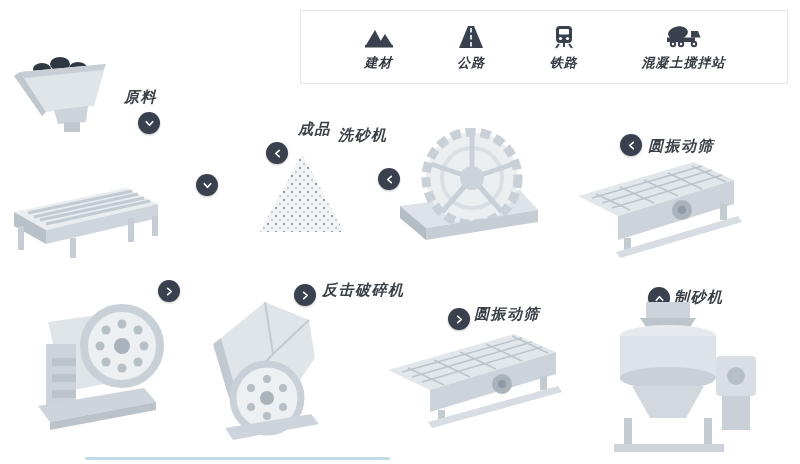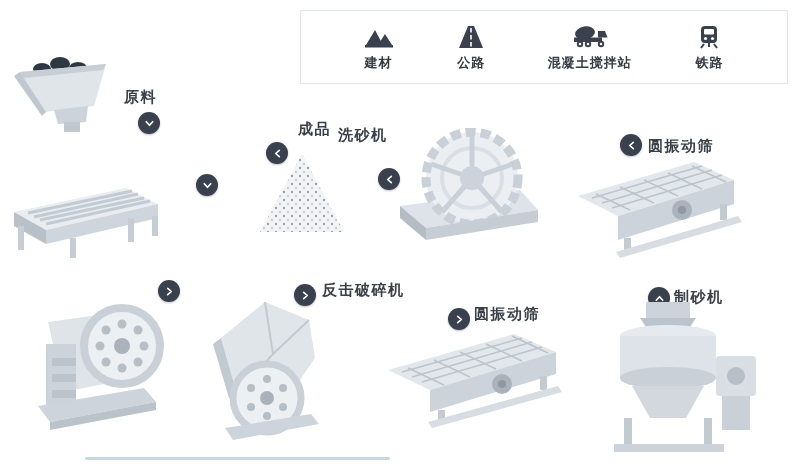--- a/index.html
+++ b/index.html
@@ -1,18 +1,18 @@
 <!DOCTYPE html>
 <html><head>
 <meta charset="utf-8">
 <style>
   html,body { margin:0; padding:0; background:#ffffff; }
   .stage {
     position:relative; width:800px; height:464px; background:#ffffff;
-    overflow:hidden; font-family:"Liberation Sans","DejaVu Sans",sans-serif;
+    overflow:hidden; font-family:"Liberation Sans","DejaVu Sans",sans-serif;font-style:italic;
   }
   
   .legend {
     position:absolute; left:300px; top:10px; width:488px; height:74px;
     border:1px solid #e4e6e8; background:#ffffff; box-sizing:border-box;
     display:flex; align-items:center; justify-content:space-evenly;
   }
   .legend-item { display:flex; flex-direction:column; align-items:center; gap:5px; }
   .legend-item .licon { height:26px; display:flex; align-items:flex-end; }
   .legend-item .ltext { font-size:13px; color:#333a42; font-weight:600; letter-spacing:1px; }
@@ -61,47 +61,47 @@
           <polygon points="12,1 18,1 27,23 3,23" fill="#39414e"></polygon>
           <rect x="14.2" y="3" width="1.6" height="4.5" fill="#fff"></rect>
           <rect x="14.2" y="10" width="1.6" height="4.5" fill="#fff"></rect>
           <rect x="14.2" y="17" width="1.6" height="4.5" fill="#fff"></rect>
         </svg>
       </span>
       <span class="ltext">公路</span>
     </div>
     <div class="legend-item">
       <span class="licon">
+        <svg width="32" height="24" viewBox="0 0 32 24">
+          <rect x="8" y="1" width="16" height="17" rx="4" fill="#39414e"></rect>
+          <rect x="11" y="4" width="10" height="5.5" rx="1" fill="#fff"></rect>
+          <circle cx="12.5" cy="13.5" r="1.6" fill="#fff"></circle>
+          <circle cx="19.5" cy="13.5" r="1.6" fill="#fff"></circle>
+          <line x1="11" y1="19" x2="8" y2="23" stroke="#39414e" stroke-width="2"></line>
+          <line x1="21" y1="19" x2="24" y2="23" stroke="#39414e" stroke-width="2"></line>
+          <line x1="16" y1="18" x2="16" y2="22" stroke="#39414e" stroke-width="2"></line>
+        </svg>
+      </span>
+      <span class="ltext">铁路</span>
+    </div>
+    <div class="legend-item">
+      <span class="licon">
         <svg width="38" height="24" viewBox="0 0 38 24">
           <ellipse cx="14" cy="8" rx="10" ry="6.5" fill="#39414e" transform="rotate(-10 14 8)"></ellipse>
           <rect x="3" y="12.5" width="28" height="4.5" fill="#39414e"></rect>
           <polygon points="27,6 34,6 36.5,12.5 27,12.5" fill="#39414e"></polygon>
           <circle cx="9" cy="19" r="3.2" fill="#39414e"></circle>
           <circle cx="17" cy="19" r="3.2" fill="#39414e"></circle>
           <circle cx="30" cy="19" r="3.2" fill="#39414e"></circle>
           <circle cx="9" cy="19" r="1.2" fill="#fff"></circle>
           <circle cx="17" cy="19" r="1.2" fill="#fff"></circle>
           <circle cx="30" cy="19" r="1.2" fill="#fff"></circle>
         </svg>
       </span>
       <span class="ltext">混凝土搅拌站</span>
-    </div>
-    <div class="legend-item">
-      <span class="licon">
-        <svg width="32" height="24" viewBox="0 0 32 24">
-          <rect x="8" y="1" width="16" height="17" rx="4" fill="#39414e"></rect>
-          <rect x="11" y="4" width="10" height="5.5" rx="1" fill="#fff"></rect>
-          <circle cx="12.5" cy="13.5" r="1.6" fill="#fff"></circle>
-          <circle cx="19.5" cy="13.5" r="1.6" fill="#fff"></circle>
-          <line x1="11" y1="19" x2="8" y2="23" stroke="#39414e" stroke-width="2"></line>
-          <line x1="21" y1="19" x2="24" y2="23" stroke="#39414e" stroke-width="2"></line>
-          <line x1="16" y1="18" x2="16" y2="22" stroke="#39414e" stroke-width="2"></line>
-        </svg>
-      </span>
-      <span class="ltext">铁路</span>
     </div>
   </div>
 
   <div class="machine" style="left:8px; top:52px;">
     <svg width="112" height="82" viewBox="0 0 112 82">
       <g fill="#2e3843">
         <ellipse cx="34" cy="17" rx="9" ry="6"></ellipse>
         <ellipse cx="52" cy="12" rx="10" ry="7"></ellipse>
         <ellipse cx="70" cy="16" rx="9" ry="6"></ellipse>
         <ellipse cx="61" cy="21" rx="8" ry="5"></ellipse>

